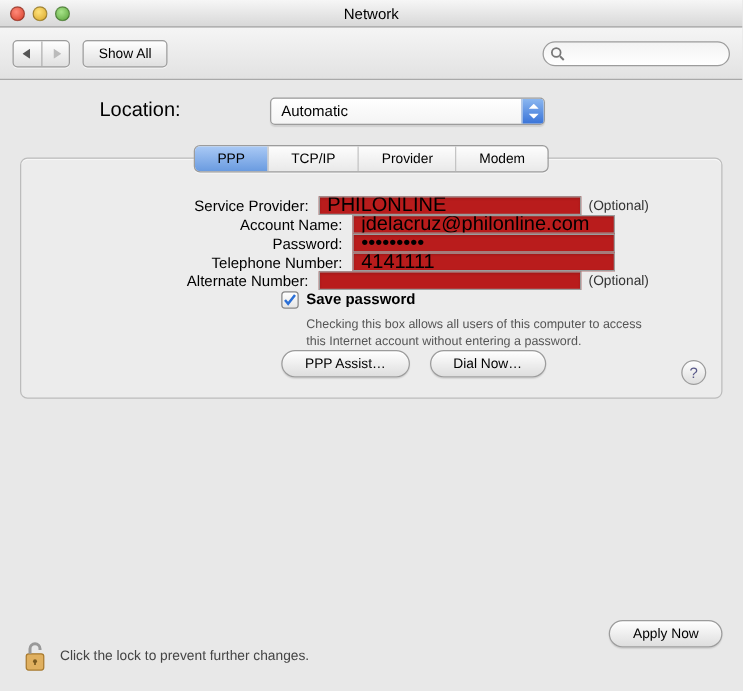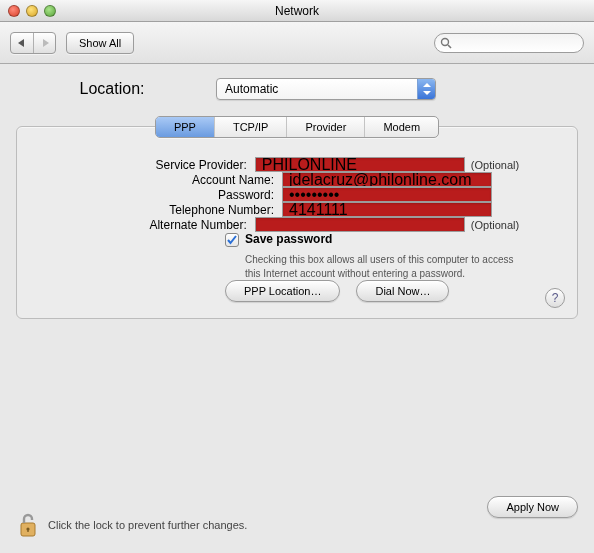--- a/index.html
+++ b/index.html
@@ -336,21 +336,21 @@
       <div class="aqua-check">
         <svg width="10" height="10" viewBox="0 0 10 10">
             <polyline points="1,5 3.5,8 9,1" stroke="#2a6fd6" stroke-width="2" fill="none"></polyline>
           </svg>
       </div>
       <span class="check-label">Save password</span>
     </div>
     <div class="help-text">Checking this box allows all users of this computer to access this Internet account without entering a password.</div>
 
     <div class="btn-row">
-      <button class="aqua-btn">PPP Location…</button>
+      <button class="aqua-btn">PPP Assist…</button>
       <button class="aqua-btn">Dial Now…</button>
     </div>
 
     <div class="help-btn">
       <span>?</span>
     </div>
   </div>
 </div>
 
 <div class="footer">

